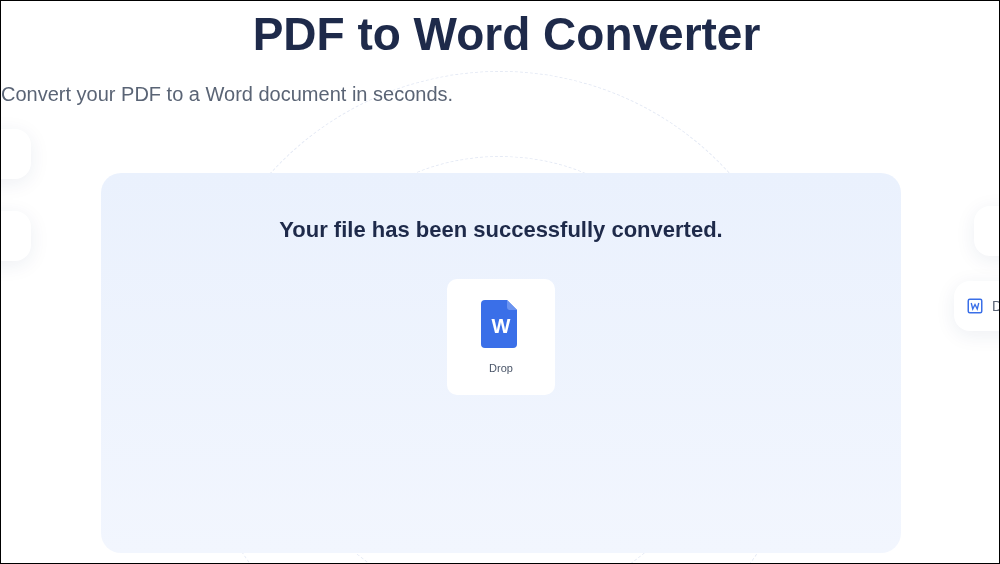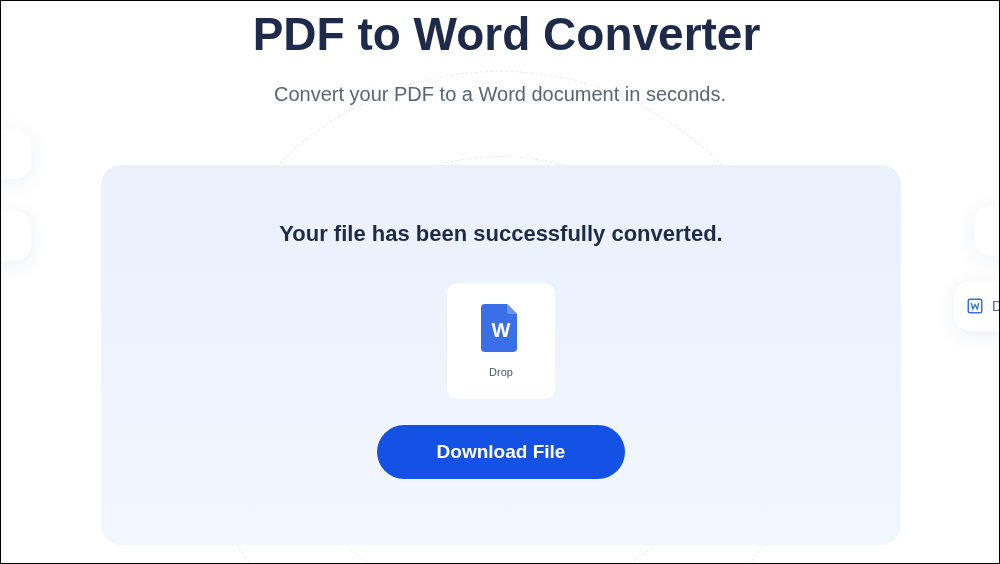--- a/index.html
+++ b/index.html
@@ -34,38 +34,38 @@
       text-align: center;
       font-size: 46px;
       font-weight: 700;
       color: #1e2a4a;
       margin-top: 6px;
       position: relative;
       z-index: 1;
       padding-left: 13px;
     }
     .page-subtitle {
-      text-align: center;
+      text-align: left;
       font-size: 20px;
       color: #5a6475;
       margin-top: 22px;
       position: relative;
       z-index: 1;
     }
     
     .card {
       position: absolute;
-      top: 164px;
+      top: 172px;
       left: 100px;
       width: 800px;
       height: 380px;
       background: linear-gradient(180deg, #eaf1fd 0%, #f2f6fe 100%);
       border-radius: 20px;
       text-align: center;
-      padding-top: 56px;
+      padding-top: 44px;
       z-index: 2;
     }
     .success-text {
       font-size: 22px;
       font-weight: 700;
       color: #1e2a4a;
     }
     .file-tile {
       width: 108px;
       height: 116px;
@@ -154,14 +154,13 @@
       <svg width="40" height="48" viewBox="0 0 40 48">
         <path d="M4 0 h22 l10 10 v34 a4 4 0 0 1 -4 4 H4 a4 4 0 0 1 -4 -4 V4 a4 4 0 0 1 4 -4 z" fill="#3a6fe8"></path>
         <path d="M26 0 l10 10 h-7 a3 3 0 0 1 -3 -3 z" fill="#6a93f0"></path>
         <text x="20" y="33" font-family="Arial" font-size="20" font-weight="700" fill="#fff" text-anchor="middle">W</text>
       </svg>
     </span>
     <span class="file-type-label">Drop</span>
   </div>
   
   
-  <button class="download-btn">Download File</button>
 </div>
 
 </body></html>

